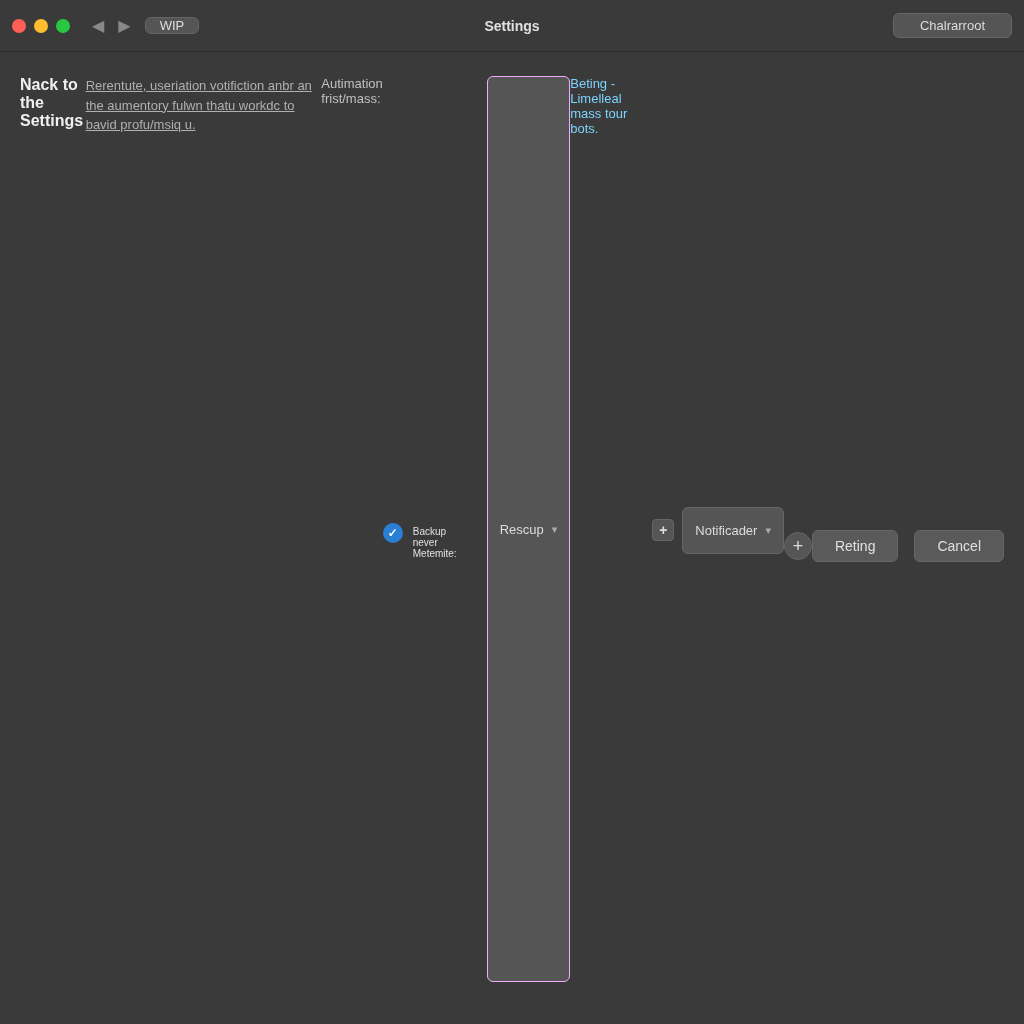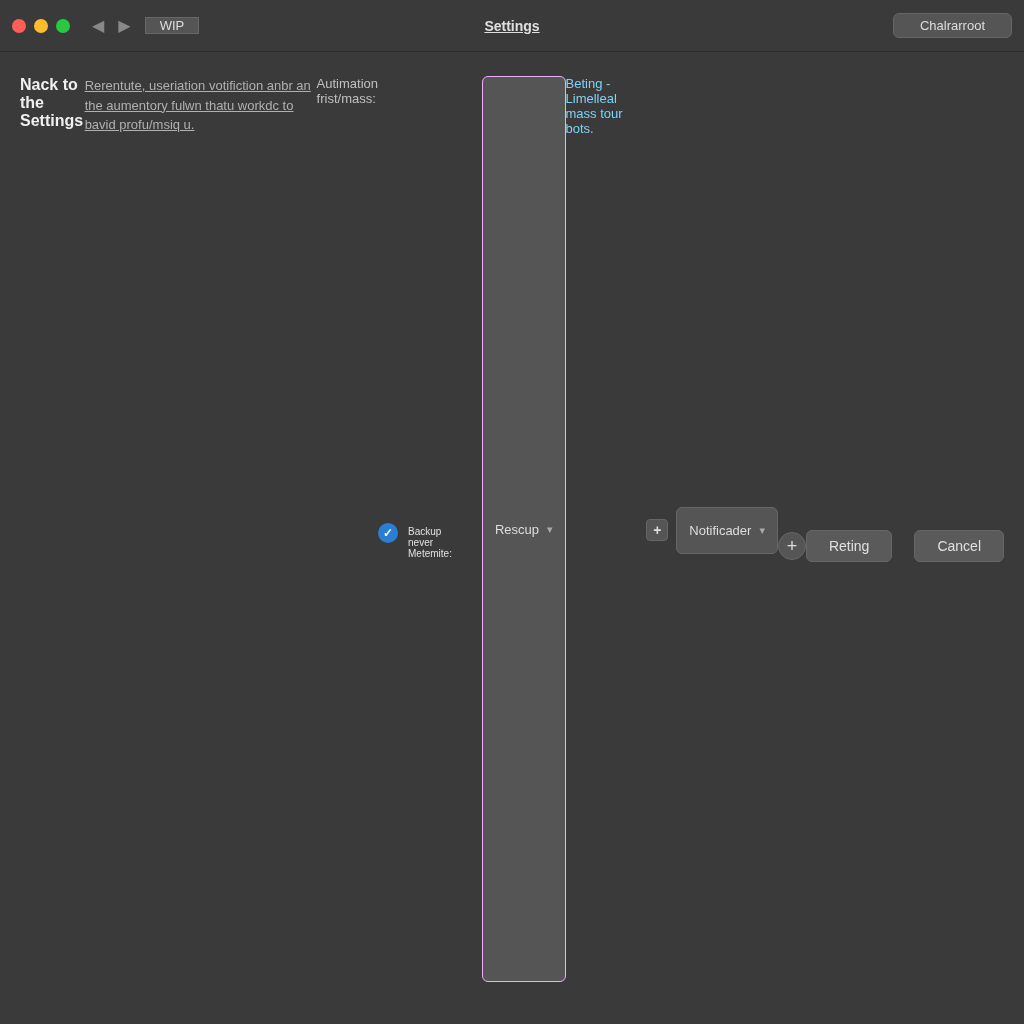--- a/index.html
+++ b/index.html
@@ -56,36 +56,35 @@
       border: none;
       color: #888;
       font-size: 16px;
       cursor: pointer;
       padding: 2px 6px;
     }
 
     .wip-btn {
       background: #555;
       border: 1px solid #666;
-      border-radius: 0;
+      border-radius: 6px;
       color: #ddd;
       font-size: 13px;
       padding: 0 14px;
       margin-left: 8px;
       cursor: pointer;
     }
 
     .titlebar-title {
       position: absolute;
       left: 50%;
       transform: translateX(-50%);
       font-size: 14px;
       font-weight: 600;
       color: #e0e0e0;
-      text-decoration: underline;
     }
 
     .chalrarroot-btn {
       margin-left: auto;
       background: #555;
       border: 1px solid #666;
       border-radius: 6px;
       color: #ddd;
       font-size: 13px;
       padding: 4px 26px;
@@ -244,21 +243,21 @@
       align-items: center;
       justify-content: center;
       cursor: pointer;
       color: #ddd;
       font-size: 18px;
       font-weight: 300;
     }
 
     .action-buttons {
       display: flex;
-      gap: 22px;
+      gap: 16px;
     }
 
     .action-btn {
       background: #5a5a5a;
       border: 1px solid #666;
       border-radius: 6px;
       color: #e0e0e0;
       font-size: 14px;
       padding: 7px 22px;
       cursor: pointer;

